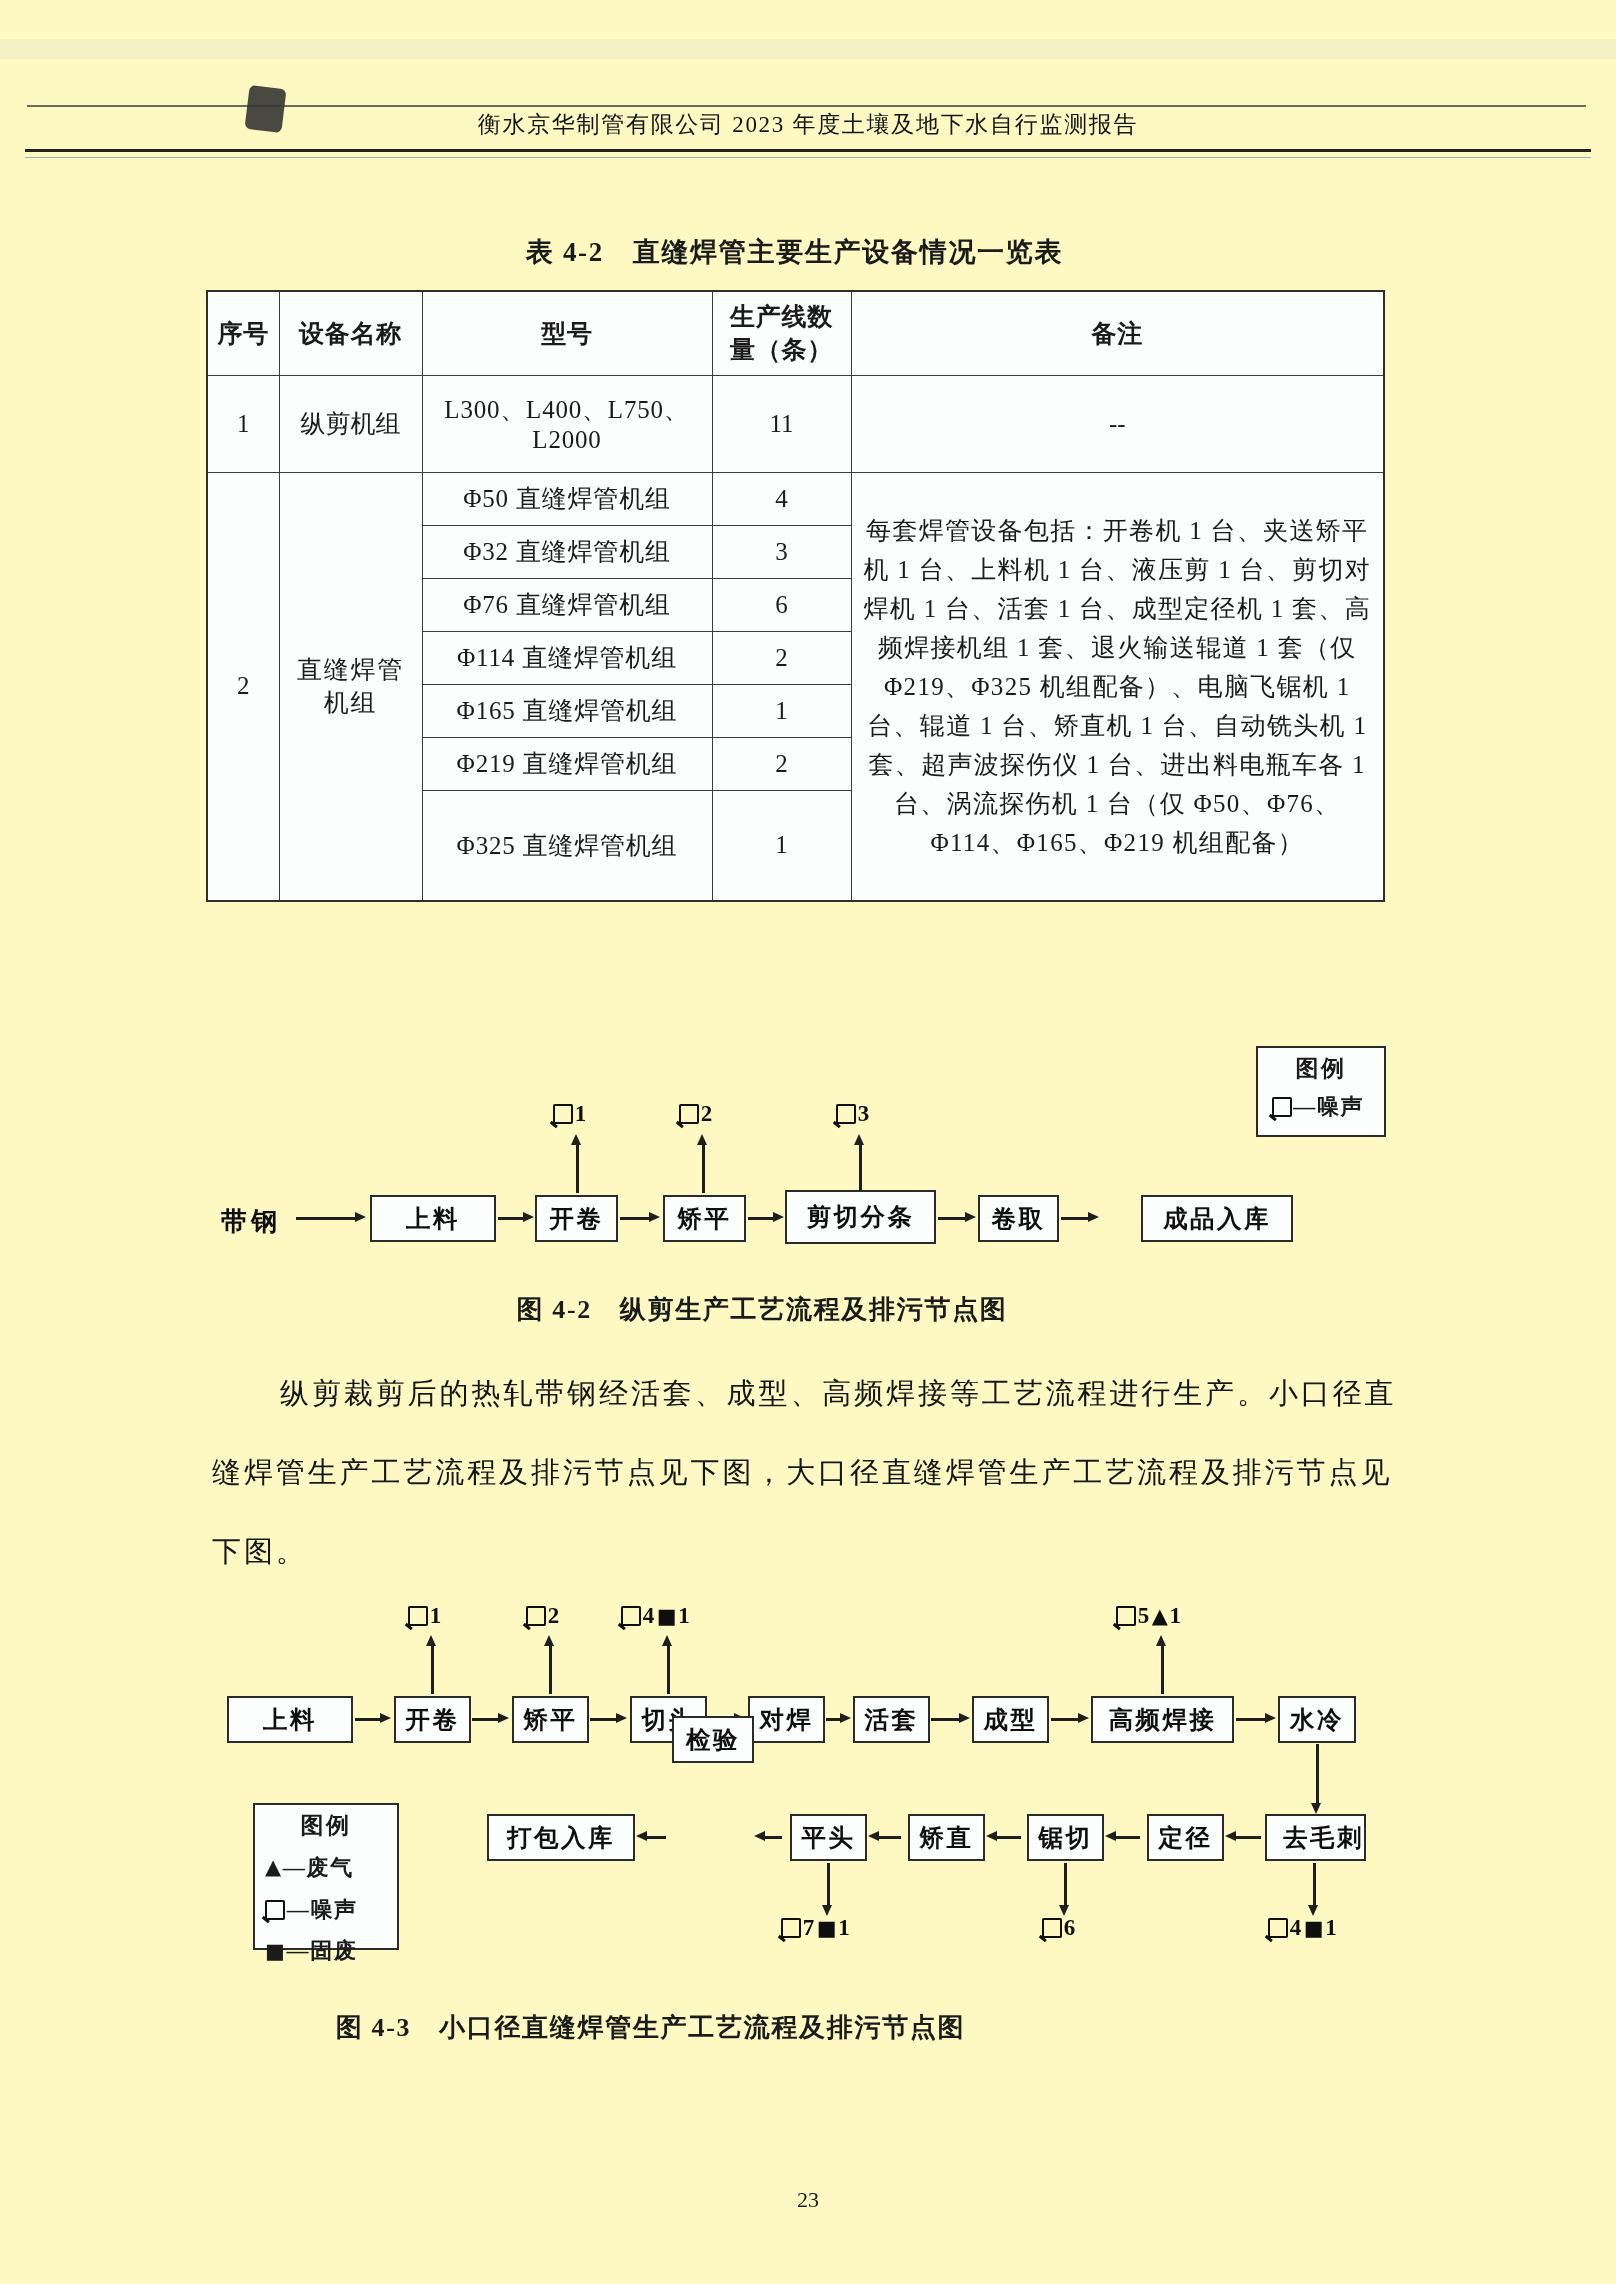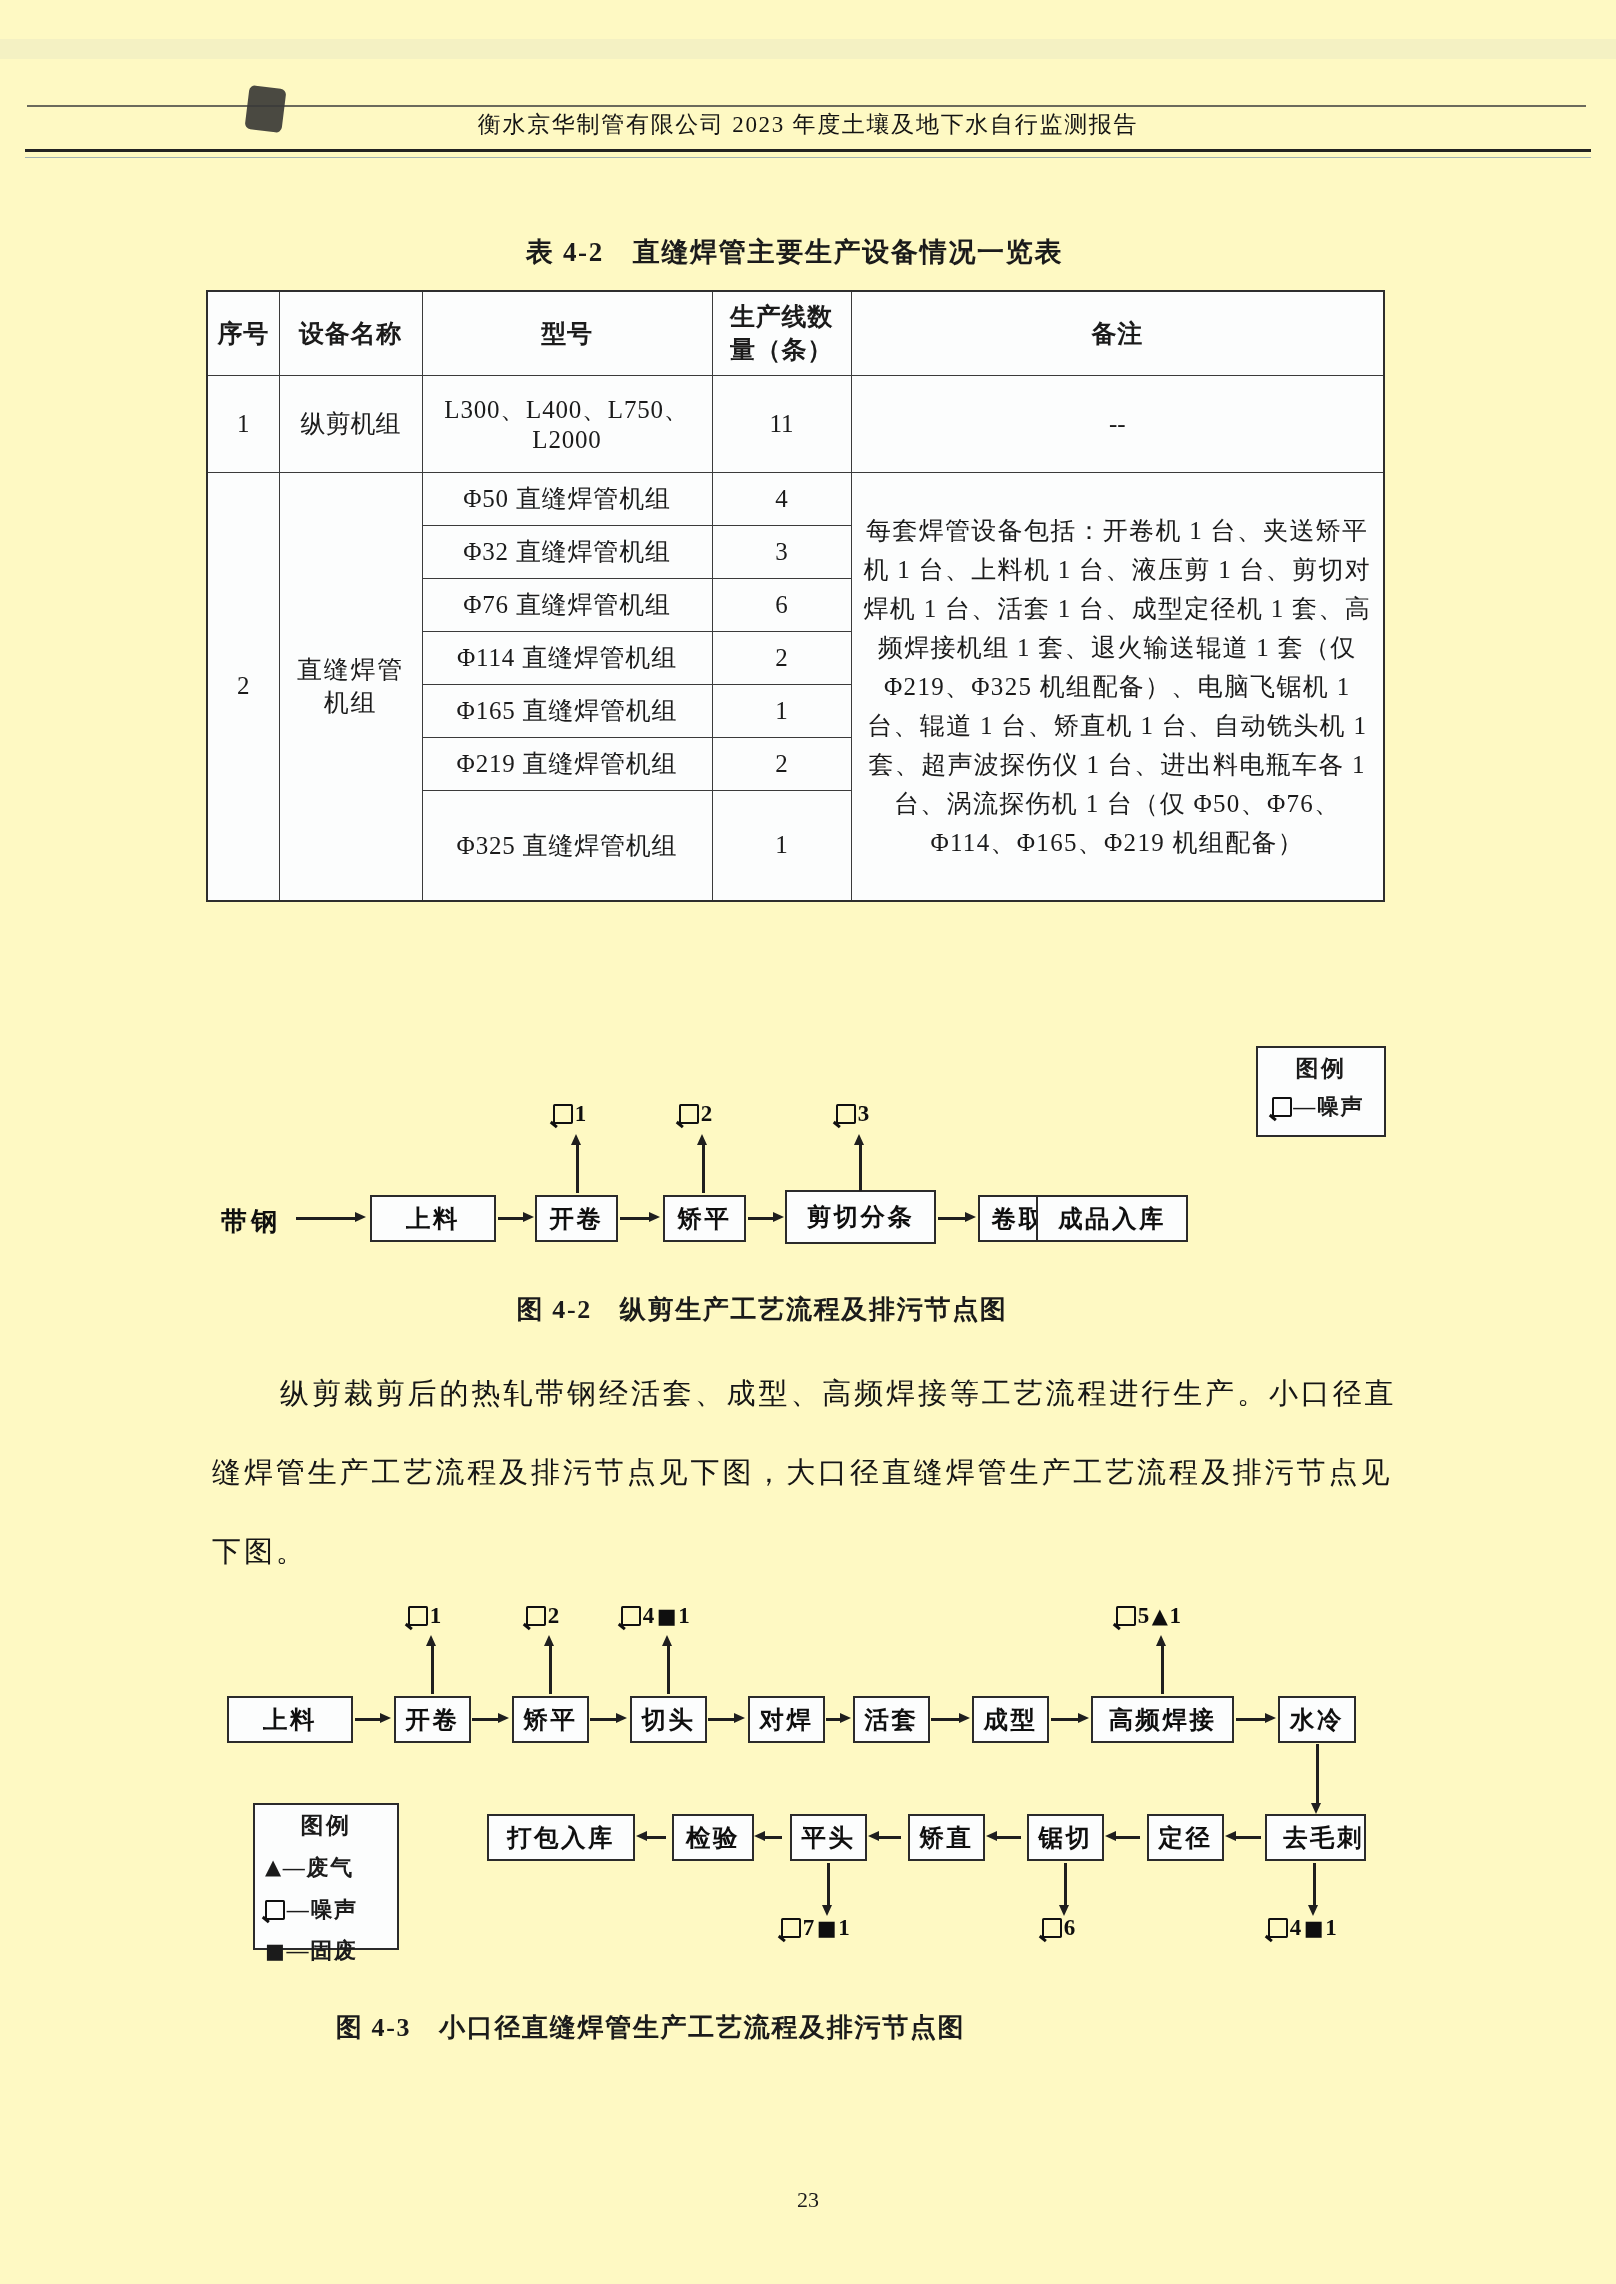--- a/index.html
+++ b/index.html
@@ -135,21 +135,21 @@
     <div class="fb" style="left:370px; top:1195px; width:126px; height:47px;">上料</div>
     <div class="ar arh" style="left:498px; top:1217px; width:25px;"></div>
     <div class="fb" style="left:535px; top:1195px; width:83px; height:47px;">开卷</div>
     <div class="ar arh" style="left:620px; top:1217px; width:29px;"></div>
     <div class="fb" style="left:663px; top:1195px; width:83px; height:47px;">矫平</div>
     <div class="ar arh" style="left:748px; top:1217px; width:25px;"></div>
     <div class="fb" style="left:785px; top:1190px; width:151px; height:54px;">剪切分条</div>
     <div class="ar arh" style="left:938px; top:1217px; width:27px;"></div>
     <div class="fb" style="left:978px; top:1195px; width:81px; height:47px;">卷取</div>
     <div class="ar arh" style="left:1061px; top:1217px; width:27px;"></div>
-    <div class="fb" style="left:1036px; top:1195px; width:152px; height:47px;">成品入库</div>
+    <div class="fb" style="left:1141px; top:1195px; width:152px; height:47px;">成品入库</div>
 
     <div class="ar arv up" style="left:576px; top:1145px; height:48px;"></div>
     <div class="ar arv up" style="left:702px; top:1145px; height:48px;"></div>
     <div class="ar arv up" style="left:859px; top:1145px; height:46px;"></div>
 
     <div class="symgrp" style="left:553px; top:1099px;">
       <span class="nz"></span>
         <span class="symnum">1</span>
     </div>
     <div class="symgrp" style="left:679px; top:1099px;">
@@ -227,21 +227,21 @@
     <div class="fb" style="left:1265px; top:1814px; width:101px; height:47px;padding-left:16px;">去毛刺</div>
     <div class="ar arh rev" style="left:1236px; top:1836px; width:25px;"></div>
     <div class="fb" style="left:1147px; top:1814px; width:77px; height:47px;">定径</div>
     <div class="ar arh rev" style="left:1116px; top:1836px; width:23.6px;"></div>
     <div class="fb" style="left:1027px; top:1814px; width:77px; height:47px;">锯切</div>
     <div class="ar arh rev" style="left:997px; top:1836px; width:23.6px;"></div>
     <div class="fb" style="left:908px; top:1814px; width:77px; height:47px;">矫直</div>
     <div class="ar arh rev" style="left:879px; top:1836px; width:22px;"></div>
     <div class="fb" style="left:790px; top:1814px; width:77px; height:47px;">平头</div>
     <div class="ar arh rev" style="left:765px; top:1836px; width:17px;"></div>
-    <div class="fb" style="left:672px; top:1814px; width:82px; height:47px;">检验</div>
+    <div class="fb" style="left:672px; top:1716px; width:82px; height:47px;">检验</div>
     <div class="ar arh rev" style="left:647px; top:1836px; width:18.5px;"></div>
     <div class="fb" style="left:487px; top:1814px; width:148px; height:47px;">打包入库</div>
 
     <div class="ar arv down" style="left:827px; top:1863px; height:42px;"></div>
     <div class="ar arv down" style="left:1064px; top:1863px; height:42px;"></div>
     <div class="ar arv down" style="left:1313px; top:1863px; height:42px;"></div>
 
     <div class="symgrp" style="left:781px; top:1913px;">
       <span class="nz"></span>
         <span class="symnum">7</span>

